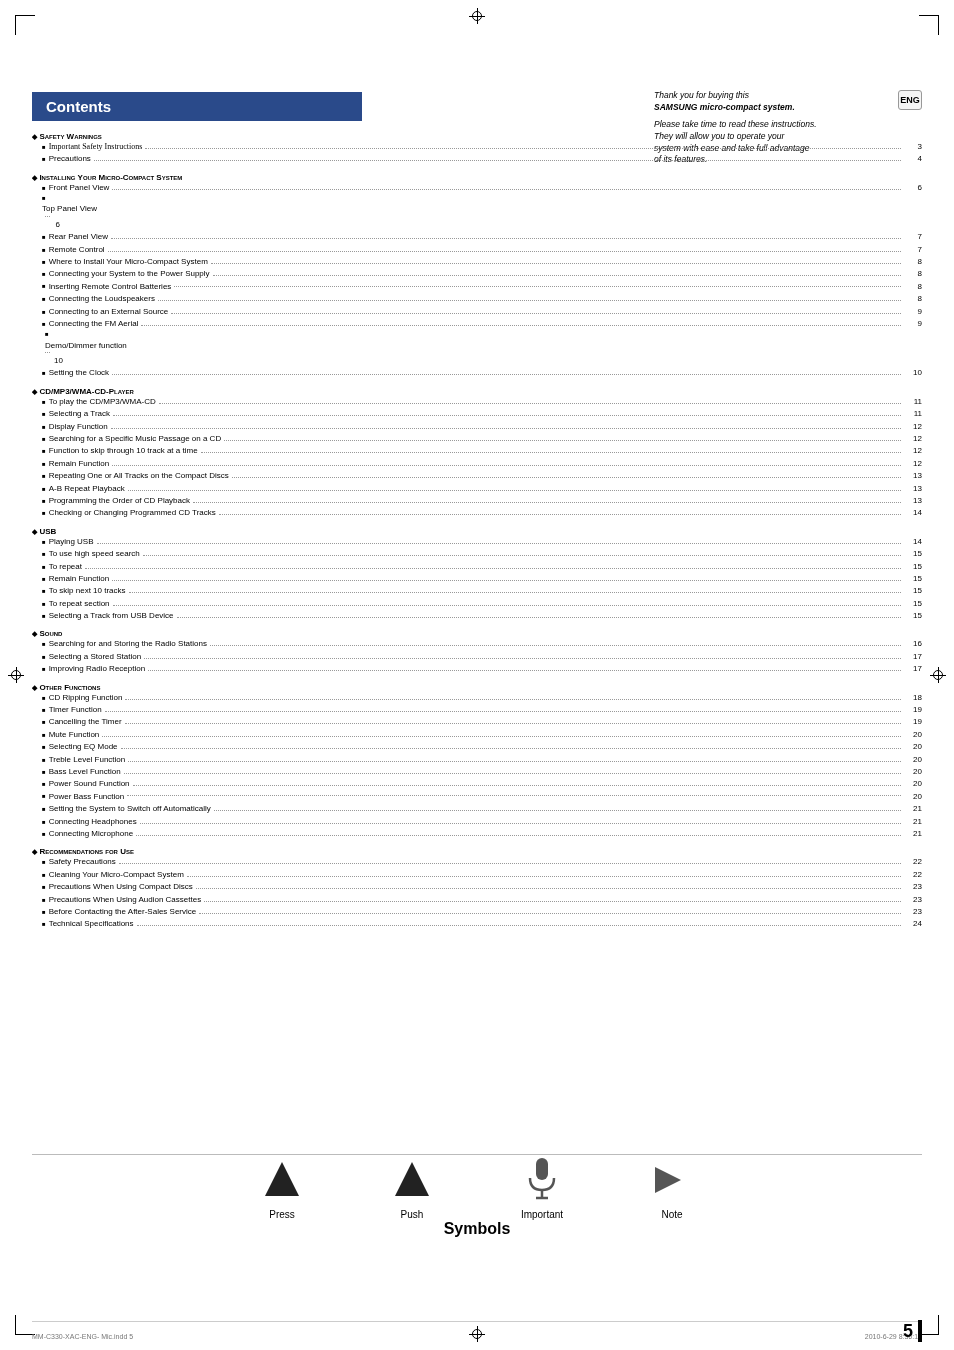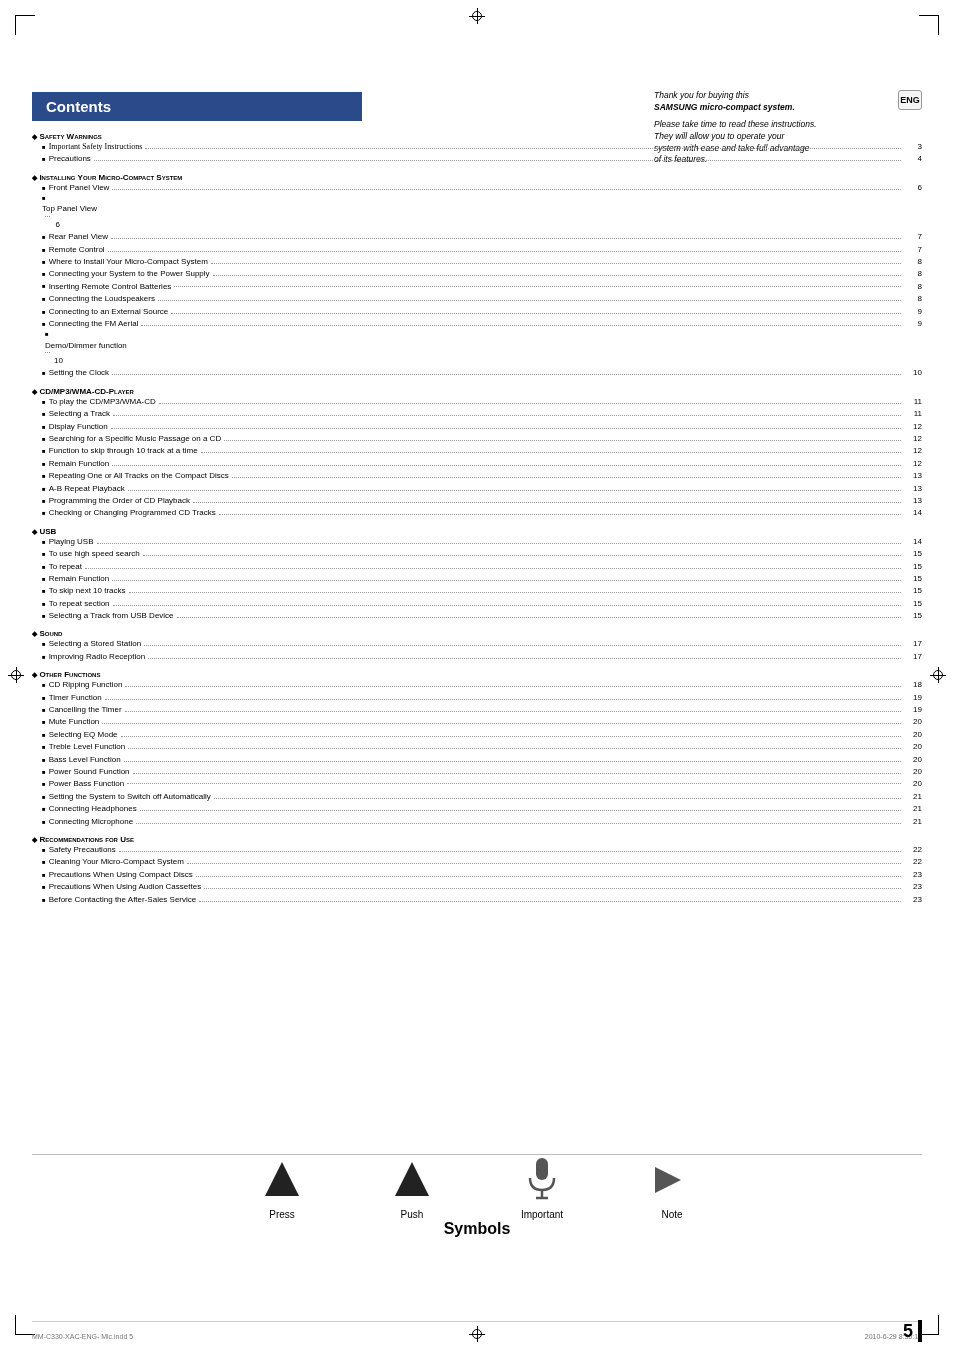--- a/index.html
+++ b/index.html
@@ -337,20 +337,26 @@
         <span style="white-space: nowrap;">Selecting a Track from USB Device</span>
         <span style="flex: 1 1 0%; border-bottom: 1px dotted rgb(153, 153, 153); margin: 0px 3px 2px; min-width: 5px;"></span>
         <span style="font-size: 8px; flex-shrink: 0; width: 18px; text-align: right;">15</span>
       </div>
       <div style="font-size: 8px; font-weight: bold; font-variant: small-caps; margin-top: 7px; margin-bottom: 0px; display: flex; align-items: baseline;">
         <span style="font-size:7px;margin-right:2px;">◆</span>
         <span>Sound</span>
       </div>
       <div style="display: flex; align-items: baseline; font-size: 8px; line-height: 1.55; padding-left: 10px;">
         <span style="font-size: 6px; margin-right: 3px; flex-shrink: 0;">■</span>
+        <span style="white-space: nowrap;">Searching for and Storing the Radio Stations</span>
+        <span style="flex: 1 1 0%; border-bottom: 1px dotted rgb(153, 153, 153); margin: 0px 3px 2px; min-width: 5px;"></span>
+        <span style="font-size: 8px; flex-shrink: 0; width: 18px; text-align: right;">16</span>
+      </div>
+      <div style="display: flex; align-items: baseline; font-size: 8px; line-height: 1.55; padding-left: 10px;">
+        <span style="font-size: 6px; margin-right: 3px; flex-shrink: 0;">■</span>
         <span style="white-space: nowrap;">Selecting a Stored Station</span>
         <span style="flex: 1 1 0%; border-bottom: 1px dotted rgb(153, 153, 153); margin: 0px 3px 2px; min-width: 5px;"></span>
         <span style="font-size: 8px; flex-shrink: 0; width: 18px; text-align: right;">17</span>
       </div>
       <div style="display: flex; align-items: baseline; font-size: 8px; line-height: 1.55; padding-left: 10px;">
         <span style="font-size: 6px; margin-right: 3px; flex-shrink: 0;">■</span>
         <span style="white-space: nowrap;">Improving Radio Reception</span>
         <span style="flex: 1 1 0%; border-bottom: 1px dotted rgb(153, 153, 153); margin: 0px 3px 2px; min-width: 5px;"></span>
         <span style="font-size: 8px; flex-shrink: 0; width: 18px; text-align: right;">17</span>
       </div>
@@ -456,20 +462,26 @@
         <span style="font-size: 6px; margin-right: 3px; flex-shrink: 0;">■</span>
         <span style="white-space: nowrap;">Precautions When Using Audion Cassettes</span>
         <span style="flex: 1 1 0%; border-bottom: 1px dotted rgb(153, 153, 153); margin: 0px 3px 2px; min-width: 5px;"></span>
         <span style="font-size: 8px; flex-shrink: 0; width: 18px; text-align: right;">23</span>
       </div>
       <div style="display: flex; align-items: baseline; font-size: 8px; line-height: 1.55; padding-left: 10px;">
         <span style="font-size: 6px; margin-right: 3px; flex-shrink: 0;">■</span>
         <span style="white-space: nowrap;">Before Contacting the After-Sales Service</span>
         <span style="flex: 1 1 0%; border-bottom: 1px dotted rgb(153, 153, 153); margin: 0px 3px 2px; min-width: 5px;"></span>
         <span style="font-size: 8px; flex-shrink: 0; width: 18px; text-align: right;">23</span>
+      </div>
+      <div style="display: flex; align-items: baseline; font-size: 8px; line-height: 1.55; padding-left: 10px;">
+        <span style="font-size: 6px; margin-right: 3px; flex-shrink: 0;">■</span>
+        <span style="white-space: nowrap;">Technical Specifications</span>
+        <span style="flex: 1 1 0%; border-bottom: 1px dotted rgb(153, 153, 153); margin: 0px 3px 2px; min-width: 5px;"></span>
+        <span style="font-size: 8px; flex-shrink: 0; width: 18px; text-align: right;">24</span>
       </div>
     </div>
 </div>
 
 <div class="symbol-divider" style="position:absolute;bottom:195px;left:32px;right:32px;height:1px;background:#bbb;"></div>
 
 <div style="position:absolute;bottom:45px;left:32px;right:32px;height:150px;">
   <div style="display:flex;align-items:flex-start;justify-content:center;gap:50px;">
 
     <div style="display:flex;flex-direction:column;align-items:center;width:80px;">

